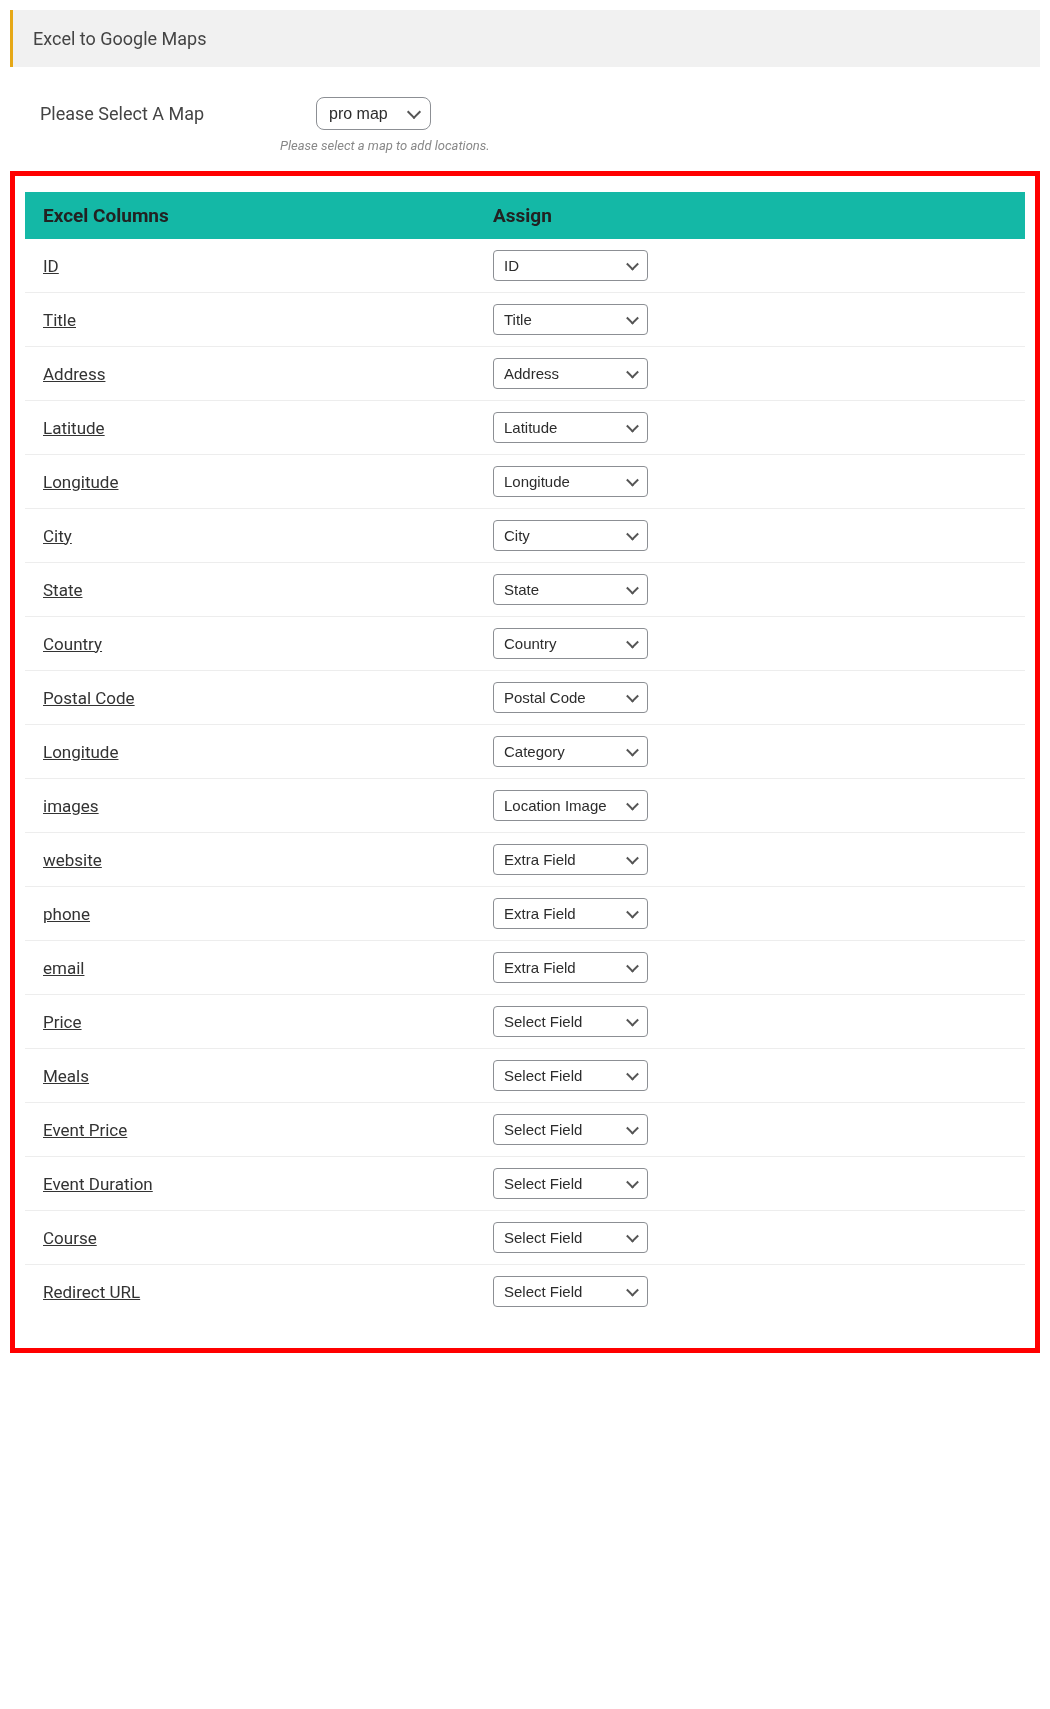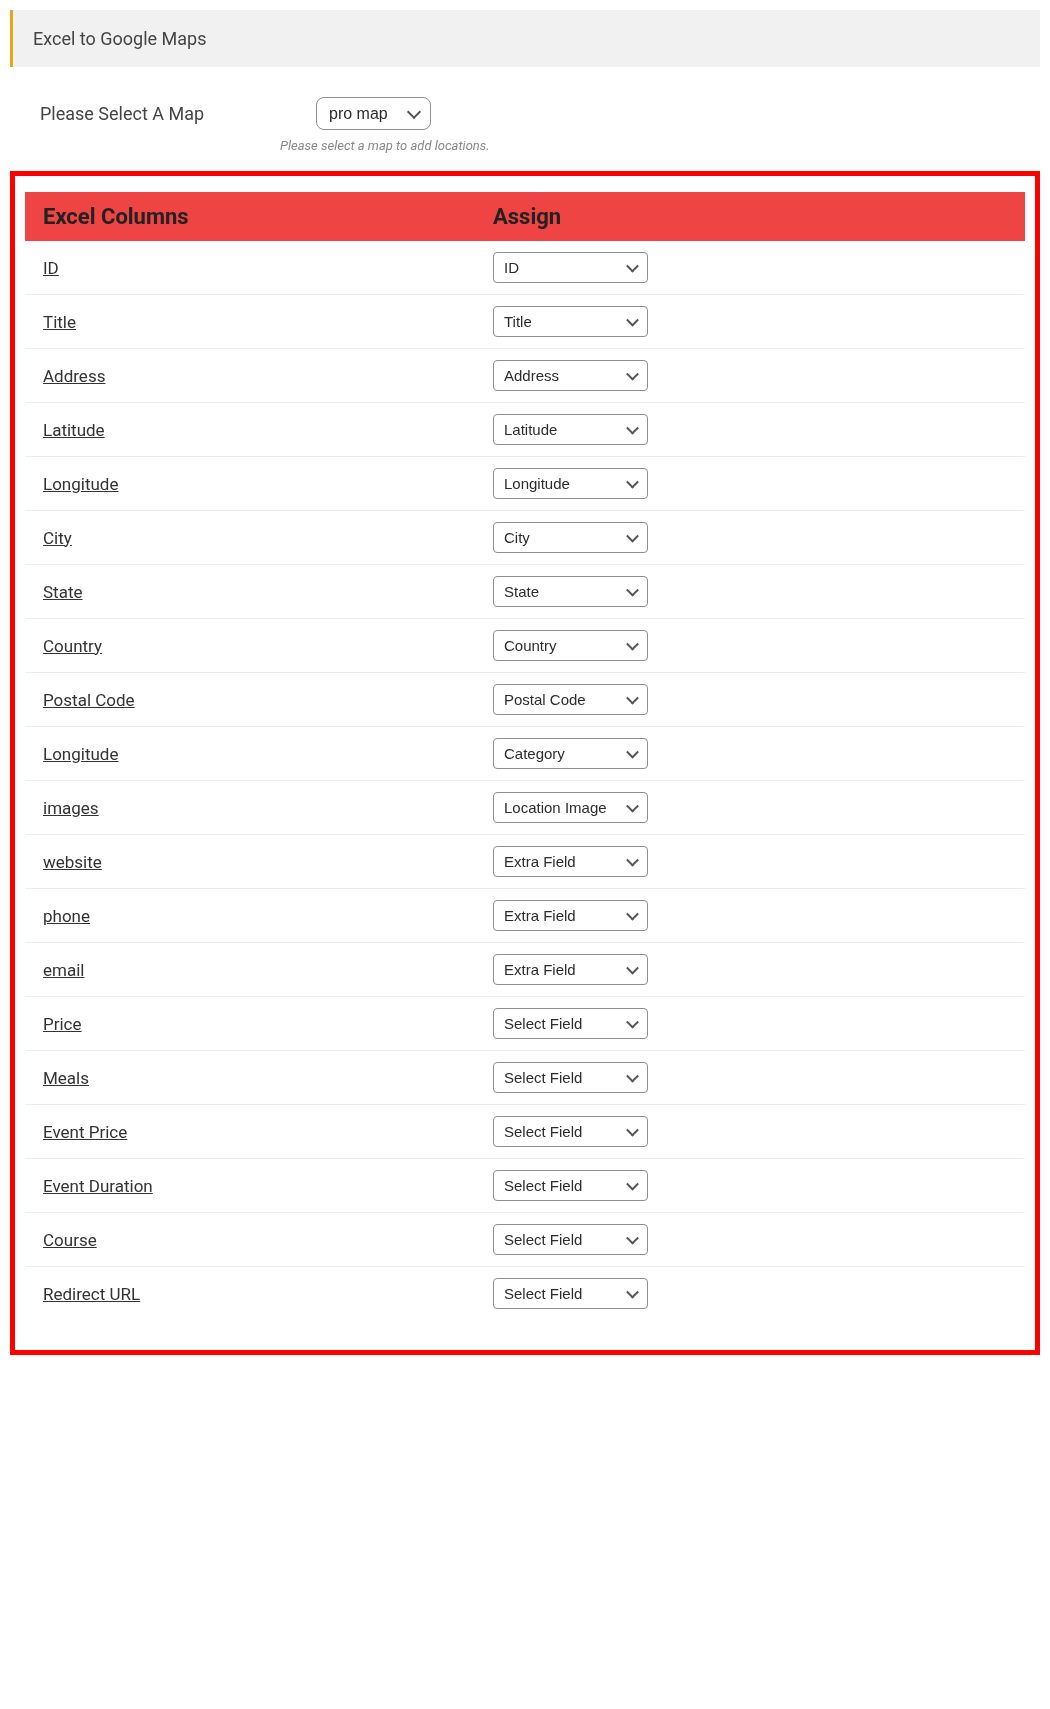--- a/index.html
+++ b/index.html
@@ -79,22 +79,22 @@
     }
     .table-inner {
       padding: 16px 10px 30px 10px;
     }
     table {
       width: 100%;
       border-collapse: collapse;
       background: #fff;
     }
     thead th {
-      background: #ef4444;
-      font-size: 22px;
+      background: #14b8a6;
+      font-size: 19px;
       font-weight: 700;
       text-align: left;
       padding: 12px 18px;
       color: #222;
     }
     thead th:first-child {
       width: 45%;
     }
     tbody td {
       border-top: 1px solid #ededed;

